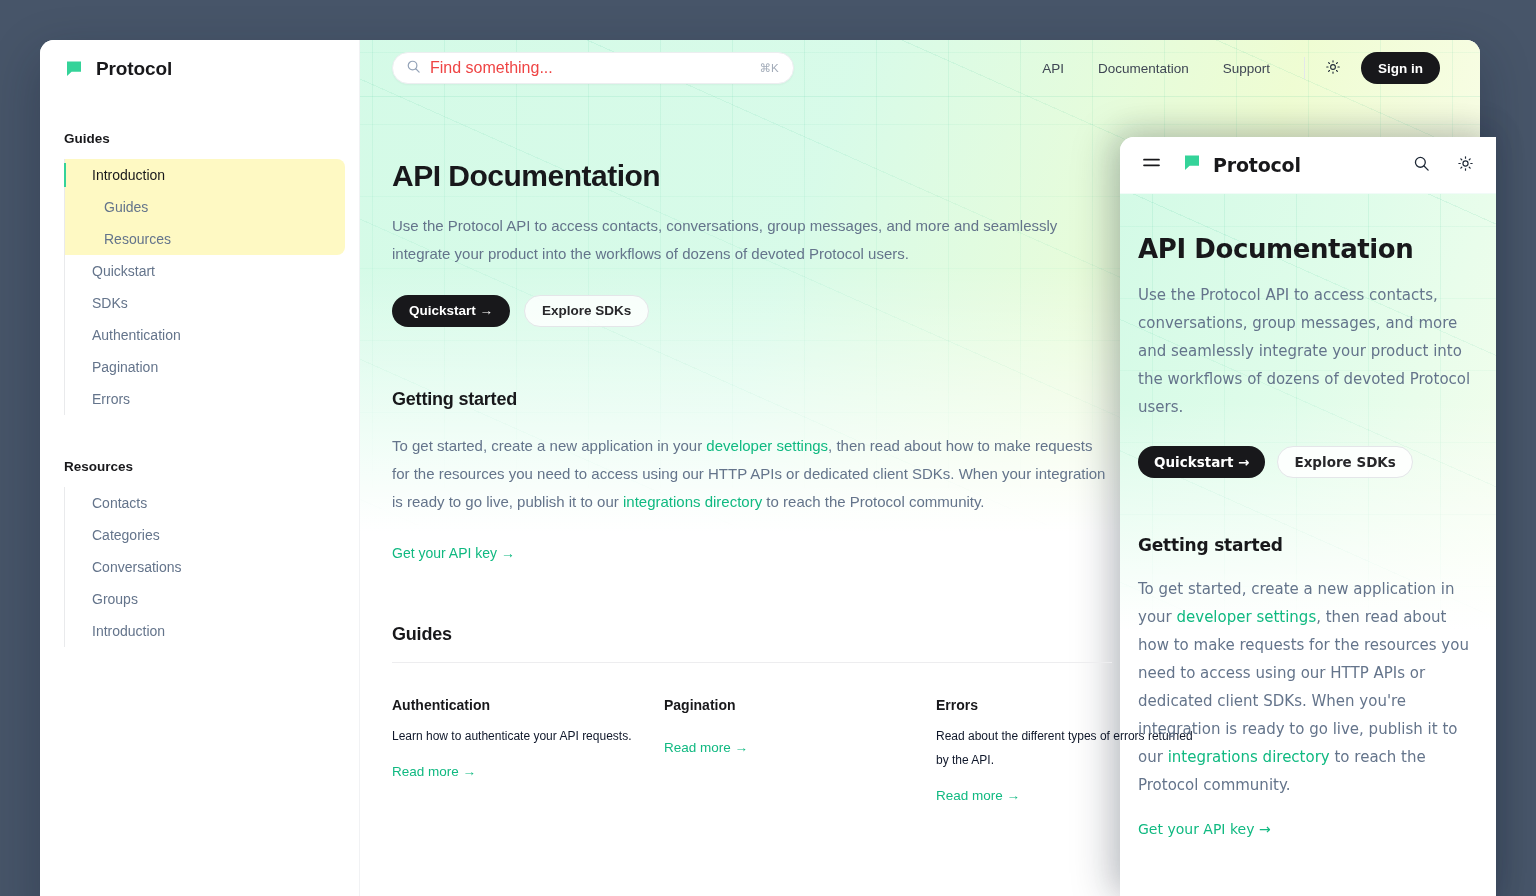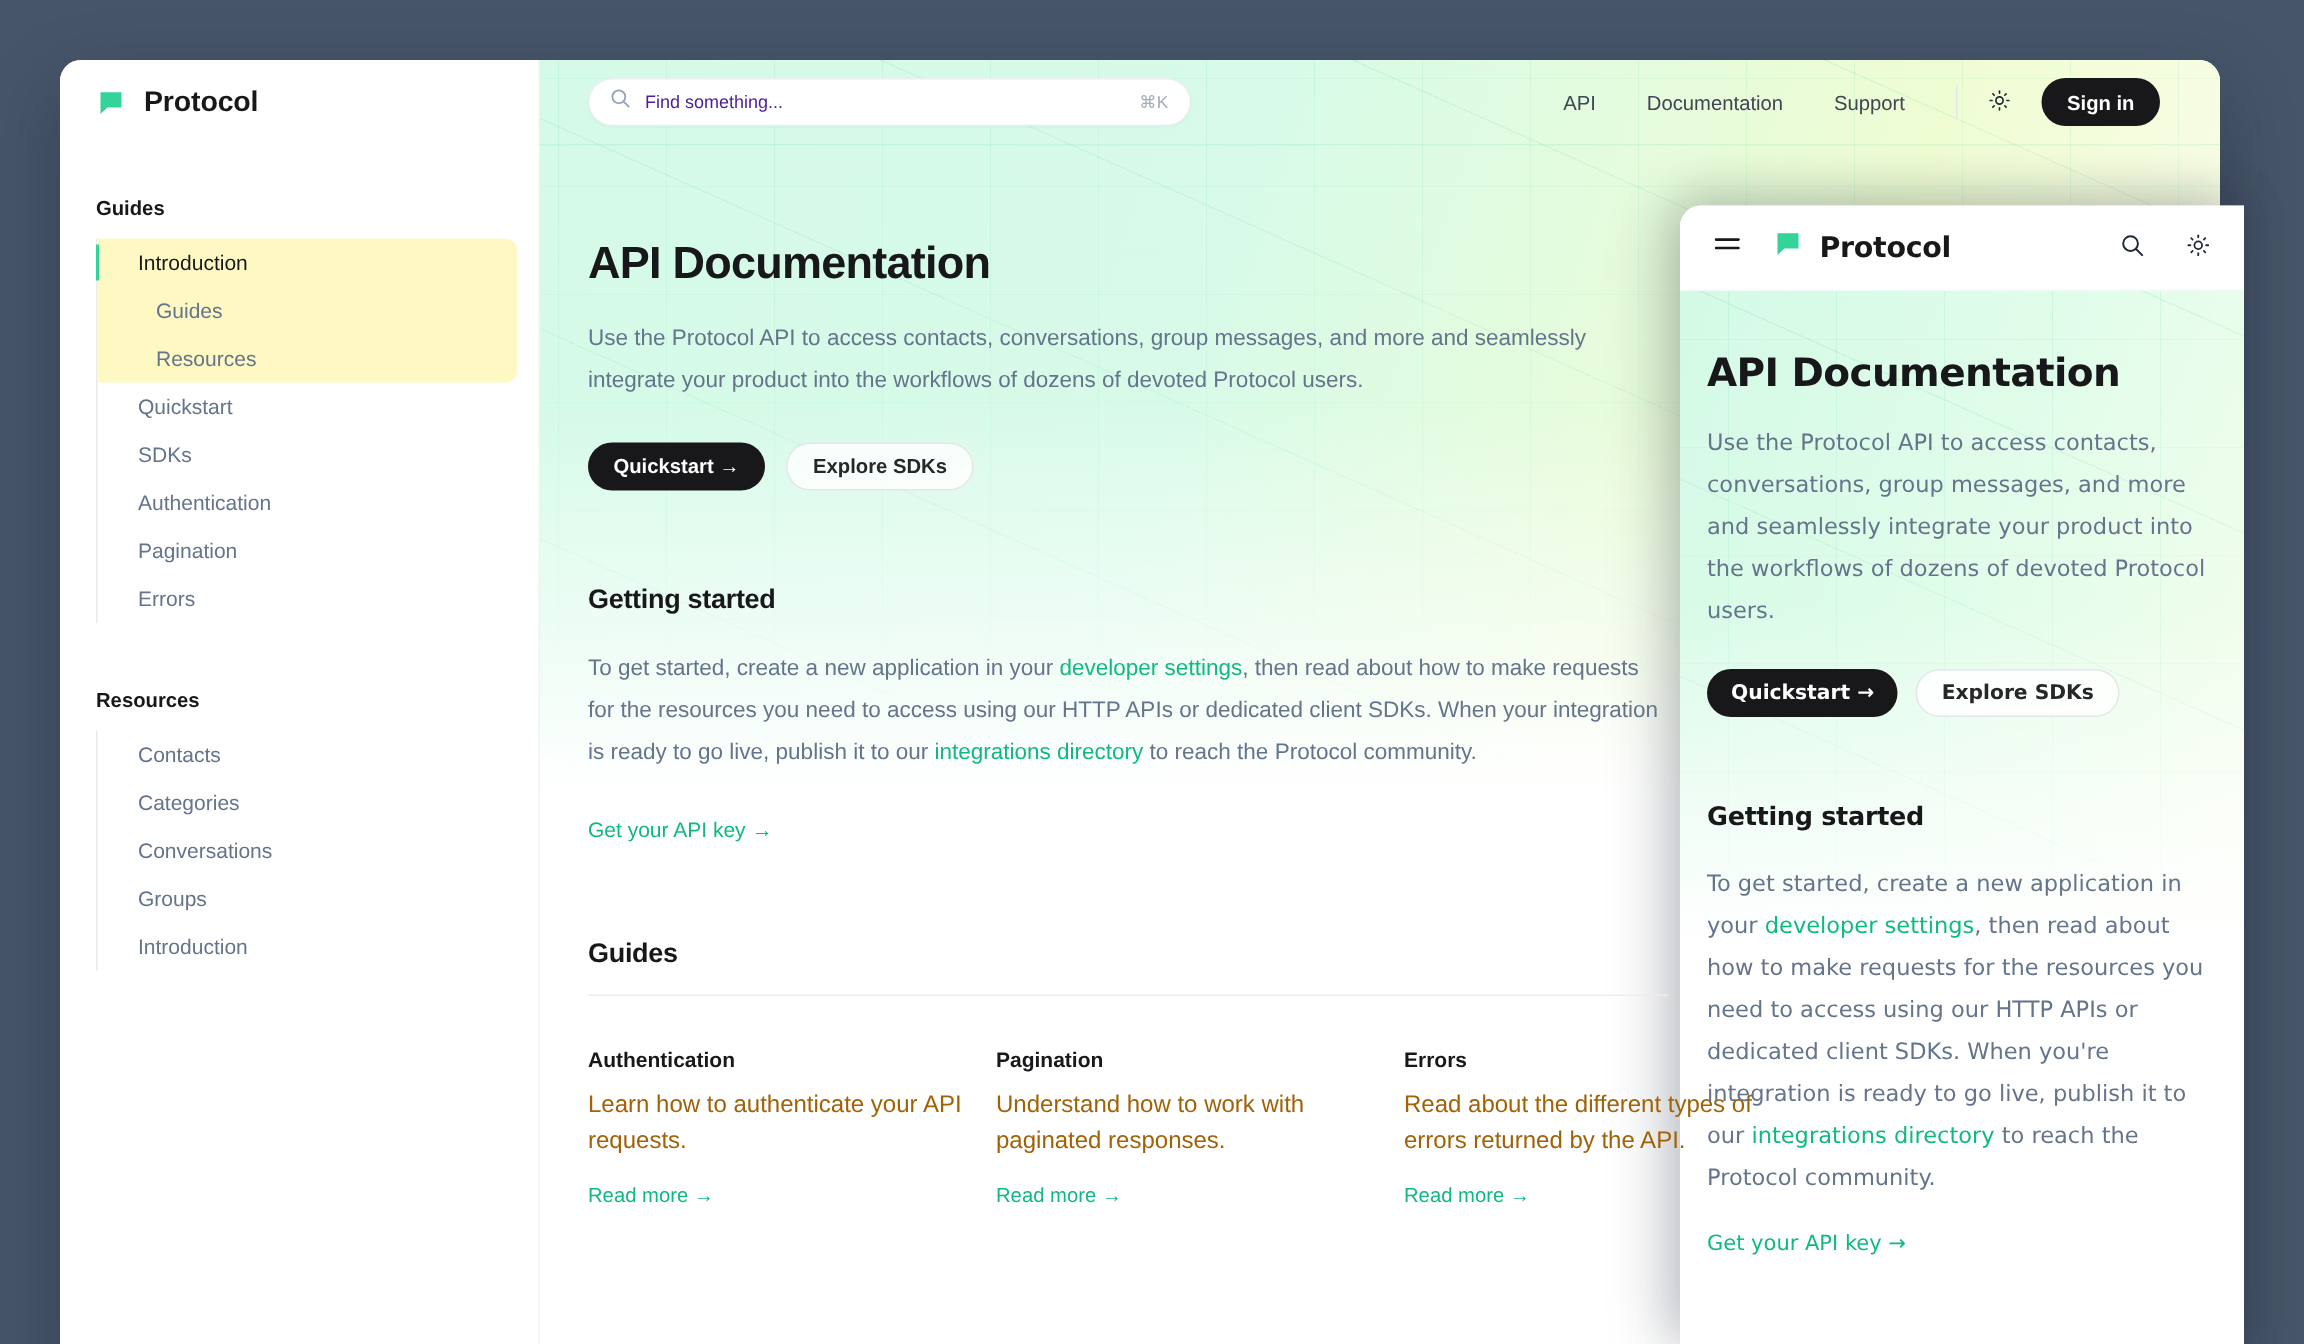--- a/index.html
+++ b/index.html
@@ -168,22 +168,22 @@
     border-radius: 16px;
     display: flex;
     align-items: center;
     padding: 0 14px 0 13px;
     gap: 9px;
     box-shadow: 0 1px 2px rgba(15,23,42,0.04);
   }
   .search-icon { flex: 0 0 15px; display: block; color: #94a3b8; }
   .search-placeholder {
     flex: 1 1 auto;
-    font-size: 12px;
-    color: #4c1d95;
+    font-size: 16px;
+    color: #ef4444;
     line-height: 1;
   }
   .search-kbd {
     font-size: 11.5px;
     color: #a3acb9;
     letter-spacing: 0.2px;
   }
 
   .topnav {
     margin-left: auto;
@@ -316,23 +316,23 @@
     gap: 0;
   }
   .card { width: 272px; flex: 0 0 272px; }
   .card-title {
     font-size: 14px;
     font-weight: bold;
     color: #18181b;
     margin-bottom: 11px;
   }
   .card-desc {
-    font-size: 16px;
+    font-size: 12px;
     line-height: 24px;
-    color: #a16207;
+    color: #0f172a;
   }
   .card-link {
     display: inline-block;
     margin-top: 16px;
     font-size: 13.5px;
     color: #10b981;
     text-decoration: none;
   }
 
   
@@ -598,21 +598,20 @@
           <div class="section-rule"></div>
 
           <div class="cards">
             <div class="card">
               <div class="card-title">Authentication</div>
               <div class="card-desc">Learn how to authenticate your API requests.</div>
               <a class="card-link" href="#">Read more →</a>
             </div>
             <div class="card">
               <div class="card-title">Pagination</div>
-              <div class="card-desc">Understand how to work with paginated responses.</div>
               <a class="card-link" href="#">Read more →</a>
             </div>
             <div class="card">
               <div class="card-title">Errors</div>
               <div class="card-desc">Read about the different types of errors returned by the API.</div>
               <a class="card-link" href="#">Read more →</a>
             </div>
           </div>
         </section>
 

